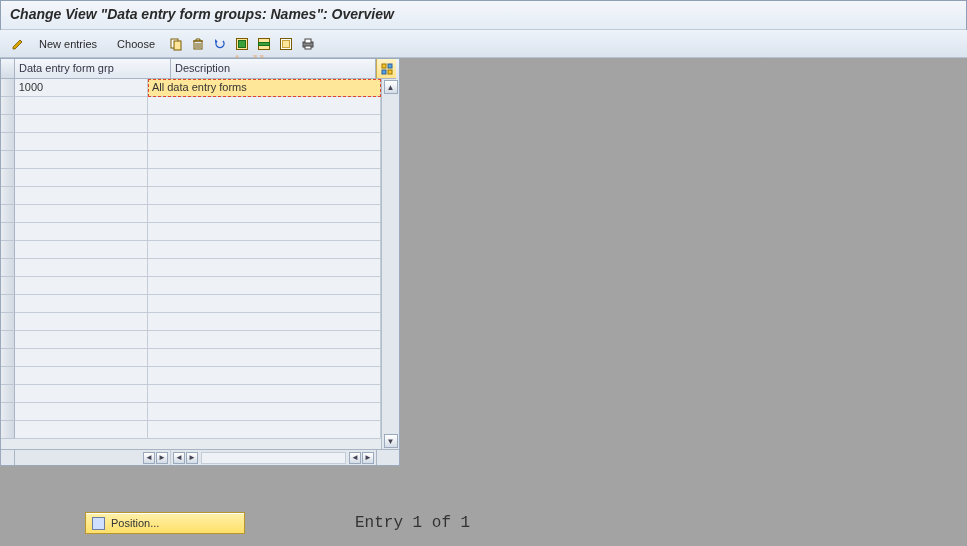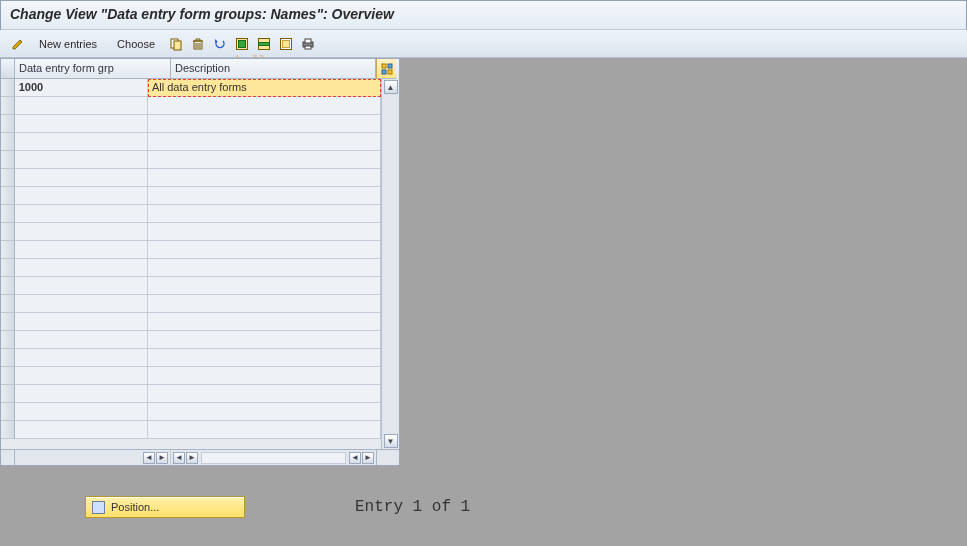--- a/index.html
+++ b/index.html
@@ -128,21 +128,21 @@
     border-bottom: 1px solid #bcc7d3;
     cursor: pointer;
   }
   .cell {
     border-right: 1px solid #c3ccd7;
     border-bottom: 1px solid #c3ccd7;
     padding: 2px 4px;
     background: #eef2f6;
     overflow: hidden; white-space: nowrap;
   }
-  .cell.c1 { width: 136px; font-weight: bold; }
+  .cell.c1 { width: 136px; }
   .cell.c2 { width: 238px; }
   .cell.selected {
     background: #ffe79a;
     outline: 1px dashed #e0452b;
     outline-offset: -1px;
   }
   .vscroll {
     width: 18px;
     background: #e2e7ee;
     border-left: 1px solid #b2bdca;
@@ -178,21 +178,21 @@
     background: linear-gradient(#fff,#d4dce6);
     border: 1px solid #9aa9bb;
     display:flex; align-items:center; justify-content:center;
     font-size: 8px; color:#445; cursor:pointer;
   }
   .grid-hscroll .htrack { flex:1; height:12px; margin:0 2px; background:#eef2f6; border:1px solid #c3ccd7;}
   .grid-hscroll .corner { width:18px; border-left:1px solid #a9b5c4;}
   
   .footer {
     position: absolute;
-    left: 0; right: 0; bottom: 28px;
+    left: 0; right: 0; bottom: 12px;
     display: flex;
     align-items: center;
   }
   .position-btn {
     margin-left: 85px;
     width: 160px; height: 22px;
     background: linear-gradient(#fff1aa,#ffe06a);
     border: 1px solid #b8962e;
     box-shadow: 0 1px 0 #fff inset;
     display: flex; align-items: center;

